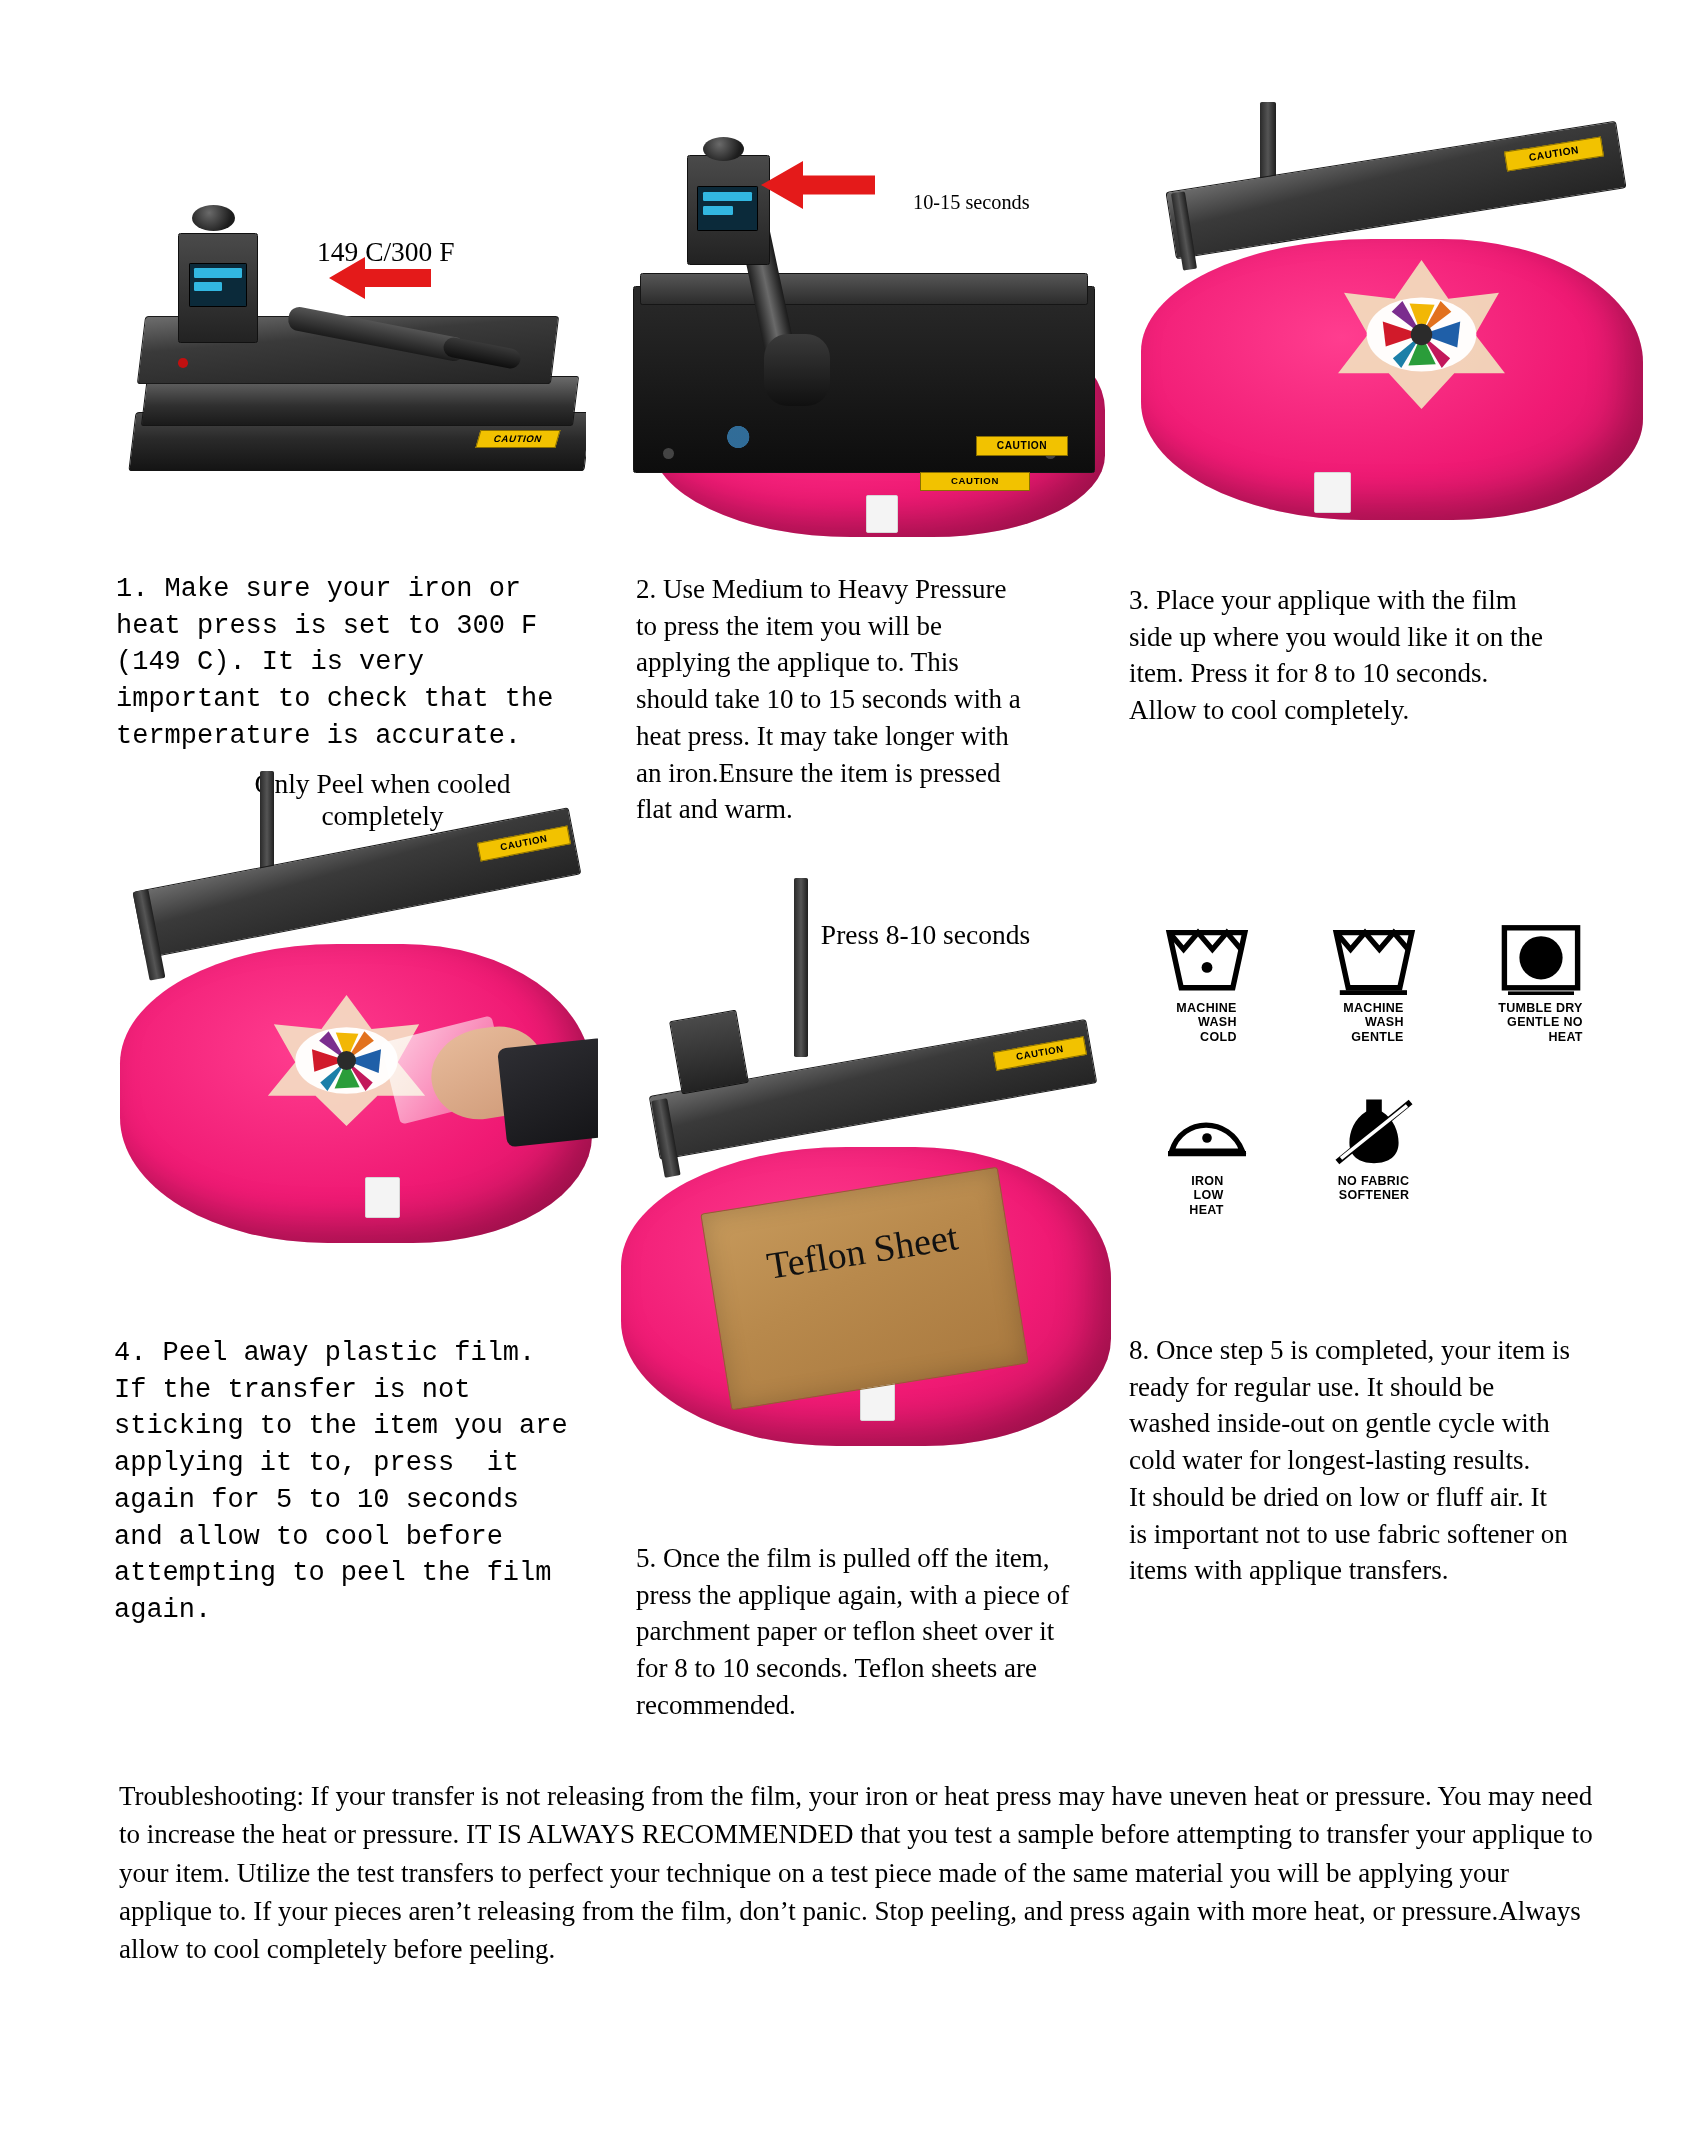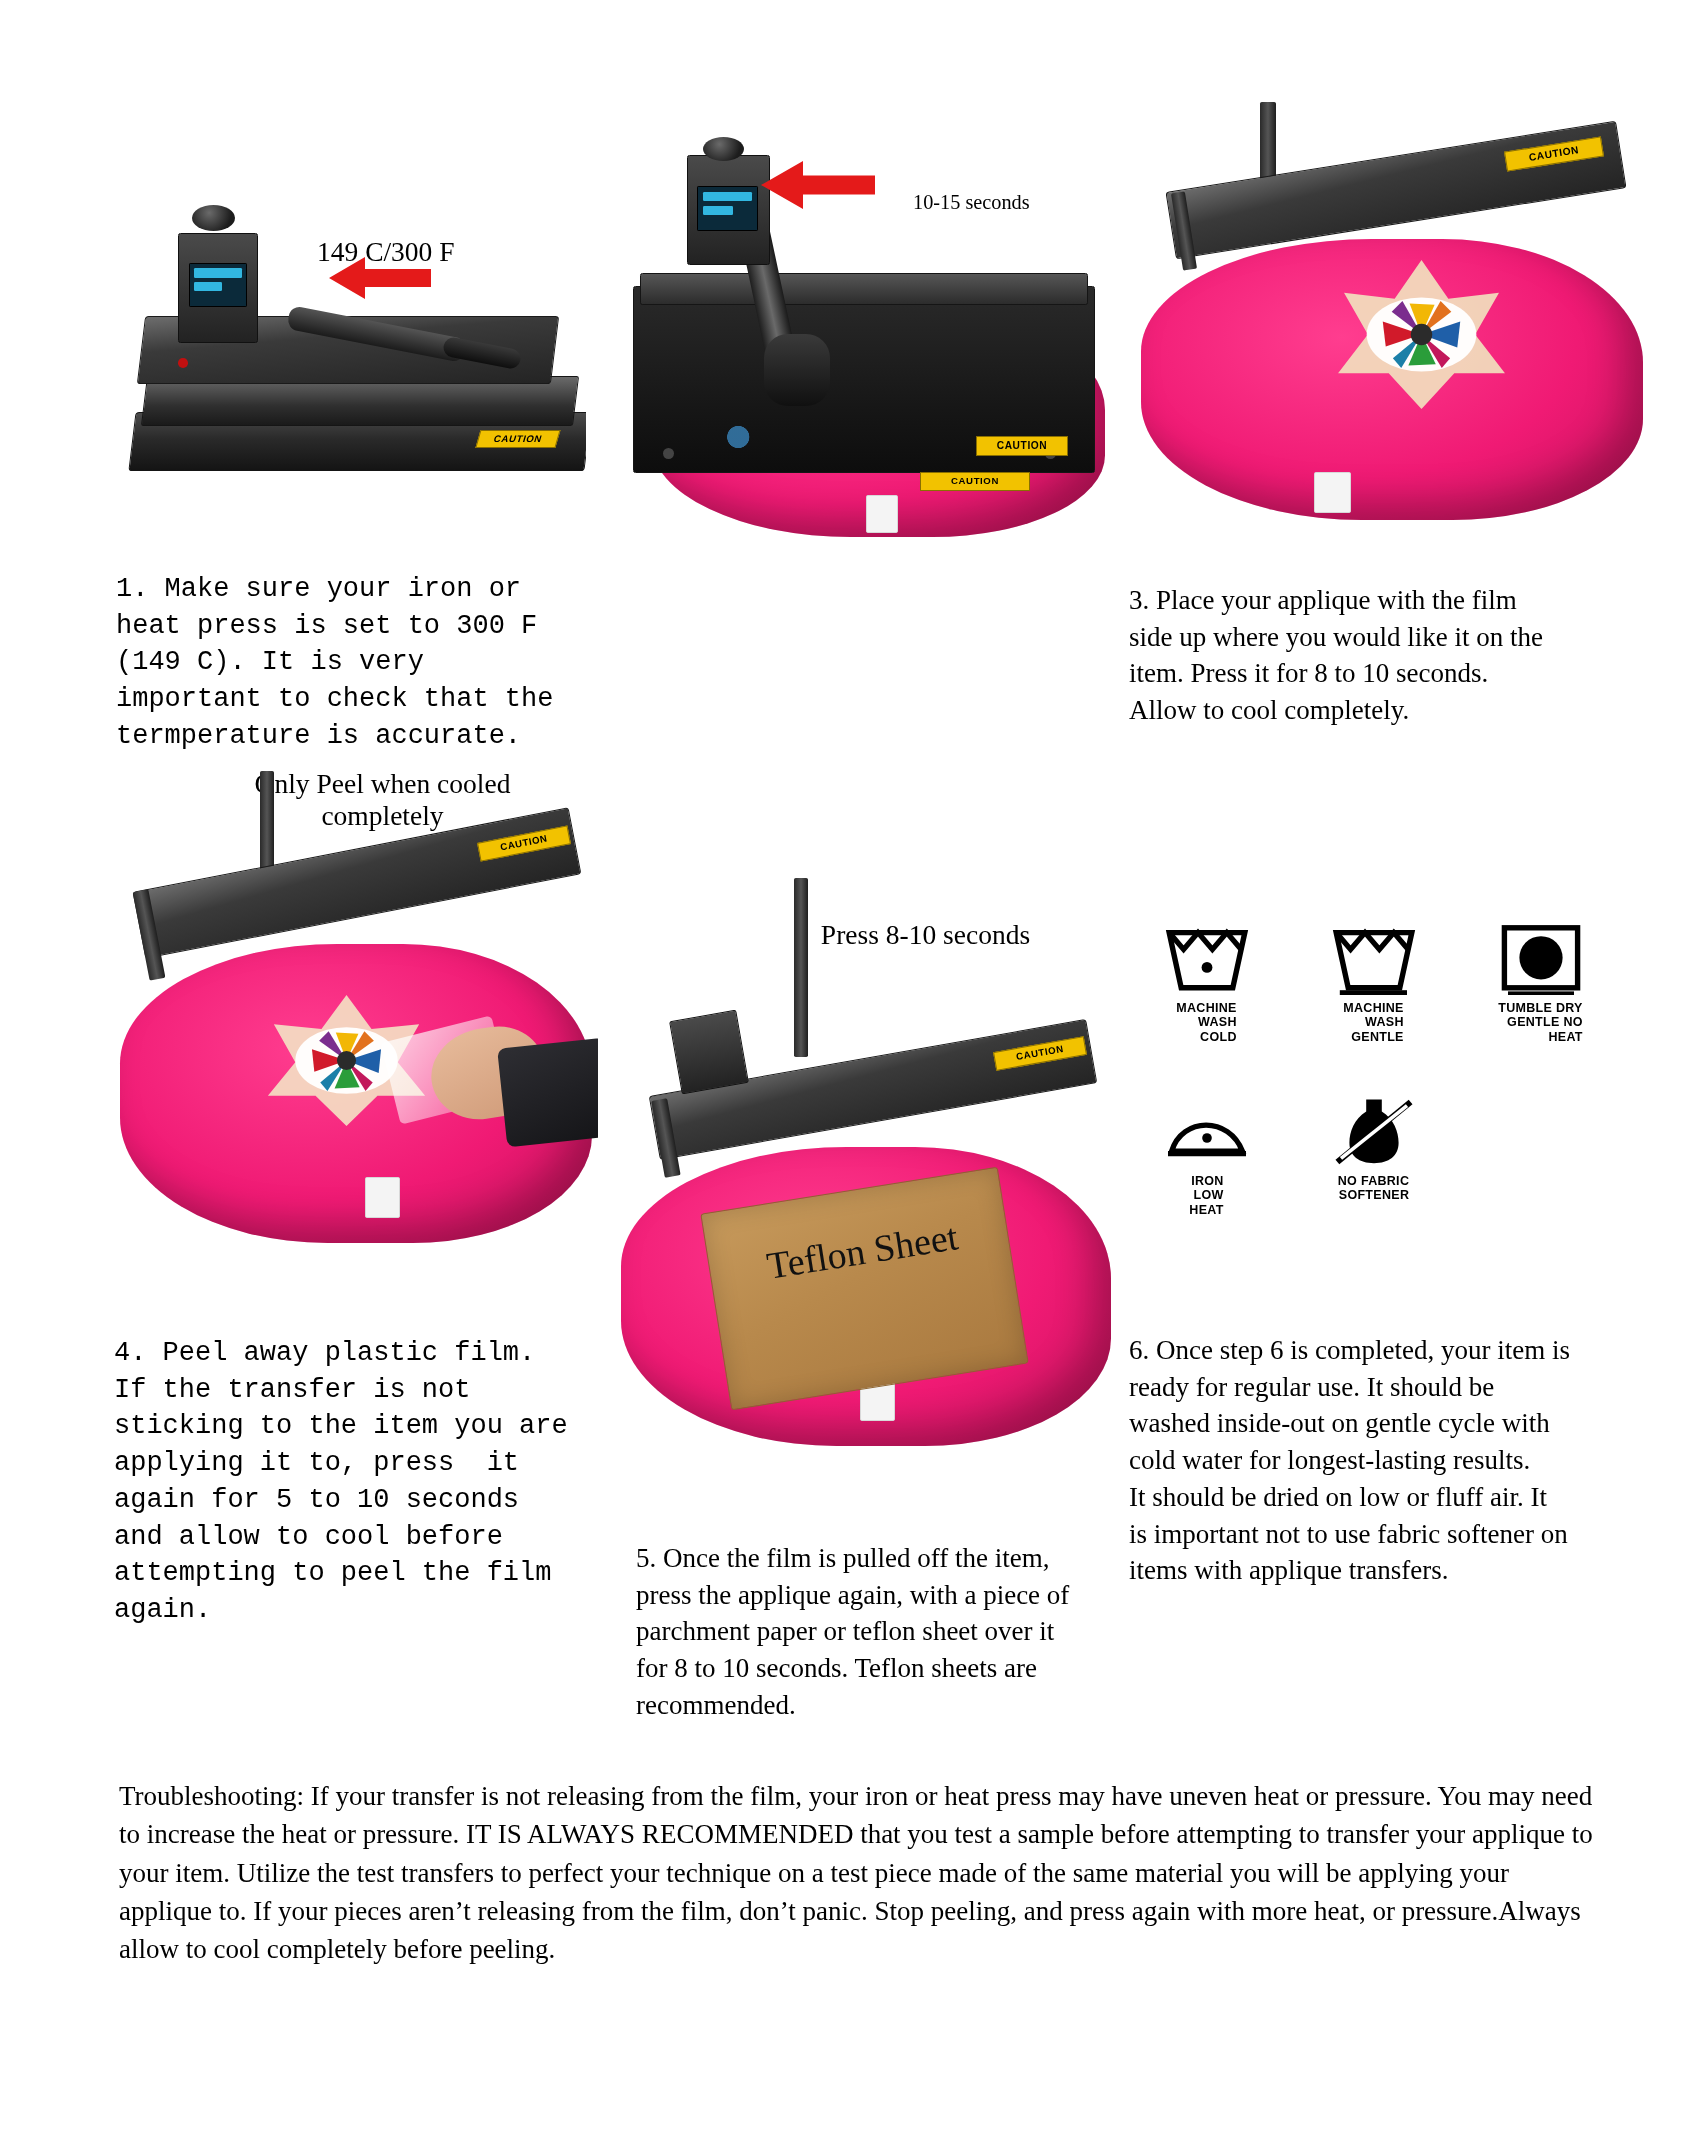--- a/index.html
+++ b/index.html
@@ -306,20 +306,21 @@
           <path d="M160 130 L112 170 L126 186 Z" fill="#1b7fa8"></path>
           <path d="M160 130 L208 170 L194 186 Z" fill="#c2185b"></path>
           <circle cx="160" cy="130" r="18" fill="#2b2b2b"></circle>
         </g>
       </svg>
     </div>
   </div>
 
   <div class="caption" style="left:116px; top:571px; width:442px;font-family:Liberation Mono, monospace;">1. Make sure your iron or heat press is set to 300 F (149 C). It is very important to check that the termperature is accurate.</div>
 
+  <div class="caption" style="left:636px; top:571px; width:388px;">2. Use Medium to Heavy Pressure to press the item you will be applying the applique to. This should take 10 to 15 seconds with a heat press. It may take longer with an iron.Ensure the item is pressed flat and warm.</div>
 
   <div class="caption" style="left:1129px; top:571px; width:418px;margin-top:11px;">3. Place your applique with the film side up where you would like it on the item. Press it for 8 to 10 seconds. Allow to cool completely.</div>
 
   <div class="annot" style="left:251px; top:768px; width:263px;">Only Peel when cooled completely</div>
 
   <div class="photo" style="left:108px; top:771px; width:490px; height:538px;">
 
     <div class="post" style="left:152px; top:0px; width:14.3px; height:108px;"></div>
 
     <div class="plate-top" style="left:27px; top:78px; width:442px; height:66px; transform:rotate(-11deg);"></div>
@@ -432,19 +433,19 @@
       <svg width="90" height="72" viewBox="0 0 150 120">
         <path d="M62 6 L88 6 L88 26 C108 38 116 60 116 78 C116 100 100 112 75 112 C50 112 34 100 34 78 C34 60 42 38 62 26 Z" fill="#000"></path>
         <line x1="14" y1="110" x2="136" y2="10" stroke="#000" stroke-width="10"></line>
         <line x1="20" y1="104" x2="130" y2="16" stroke="#fff" stroke-width="6"></line>
       </svg>
       <div class="care-label">NO FABRIC
 SOFTENER</div>
     </div>
   </div>
 
-  <div class="caption" style="left:1129px; top:1332px; width:442px;">6. Once step 6 is completed, your item is ready for regular use. It should be washed inside-out on gentle cycle with cold water for longest-lasting results.
+  <div class="caption" style="left:1129px; top:1332px; width:442px;">8. Once step 5 is completed, your item is ready for regular use. It should be washed inside-out on gentle cycle with cold water for longest-lasting results.
 It should be dried on low or fluff air. It is important not to use fabric softener on items with applique transfers.</div>
 
   <div class="trouble" style="left:119px; top:1777px; width:1488px;">Troubleshooting: If your transfer is not releasing from the film, your iron or heat press may have uneven heat or pressure. You may need to increase the heat or pressure. IT IS ALWAYS RECOMMENDED that you test a sample before attempting to transfer your applique to your item. Utilize the test transfers to perfect your technique on a test piece made of the same material you will be applying your applique to. If your pieces aren’t releasing from the film, don’t panic. Stop peeling, and press again with more heat, or pressure.Always allow to cool completely before peeling.</div>
 
 </div>
 
 
 </body></html>

